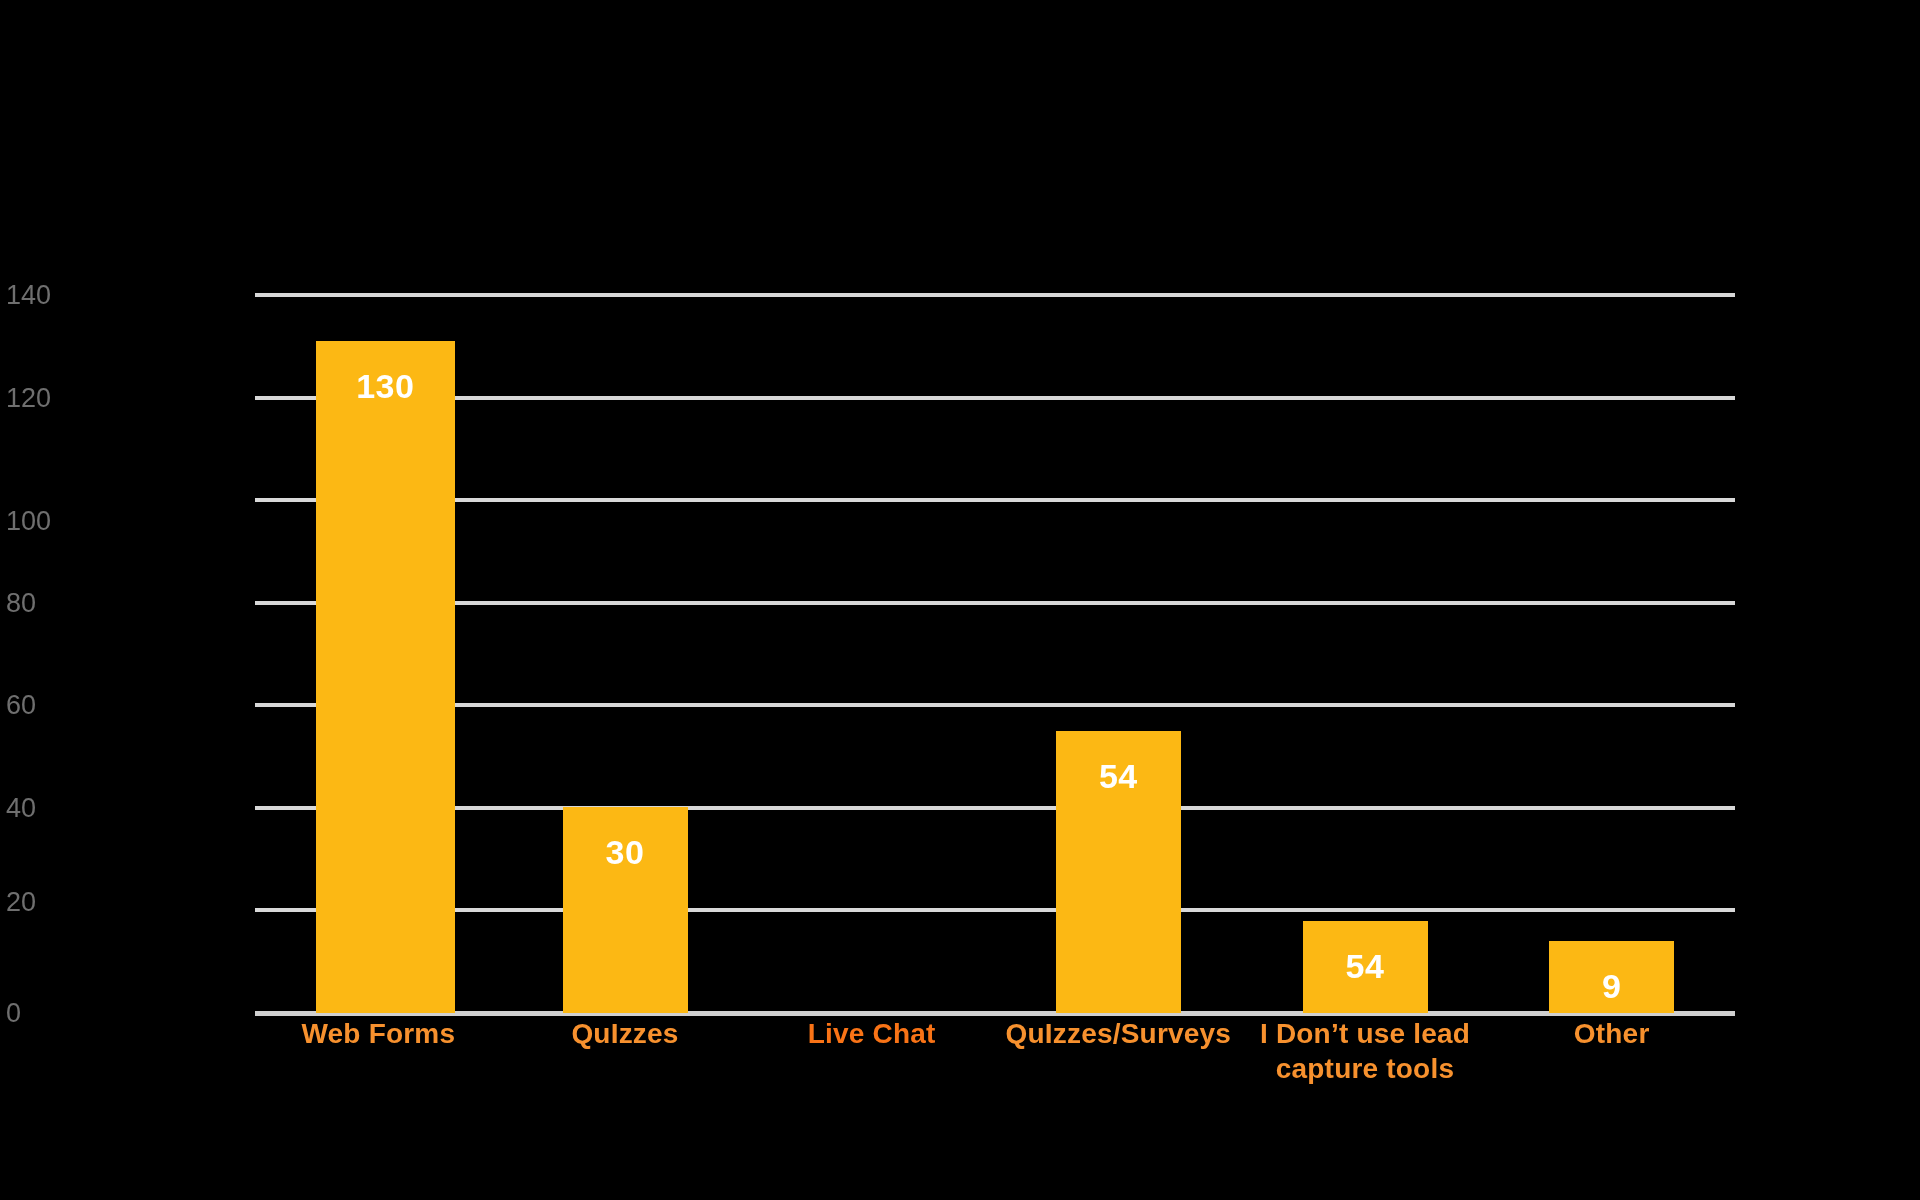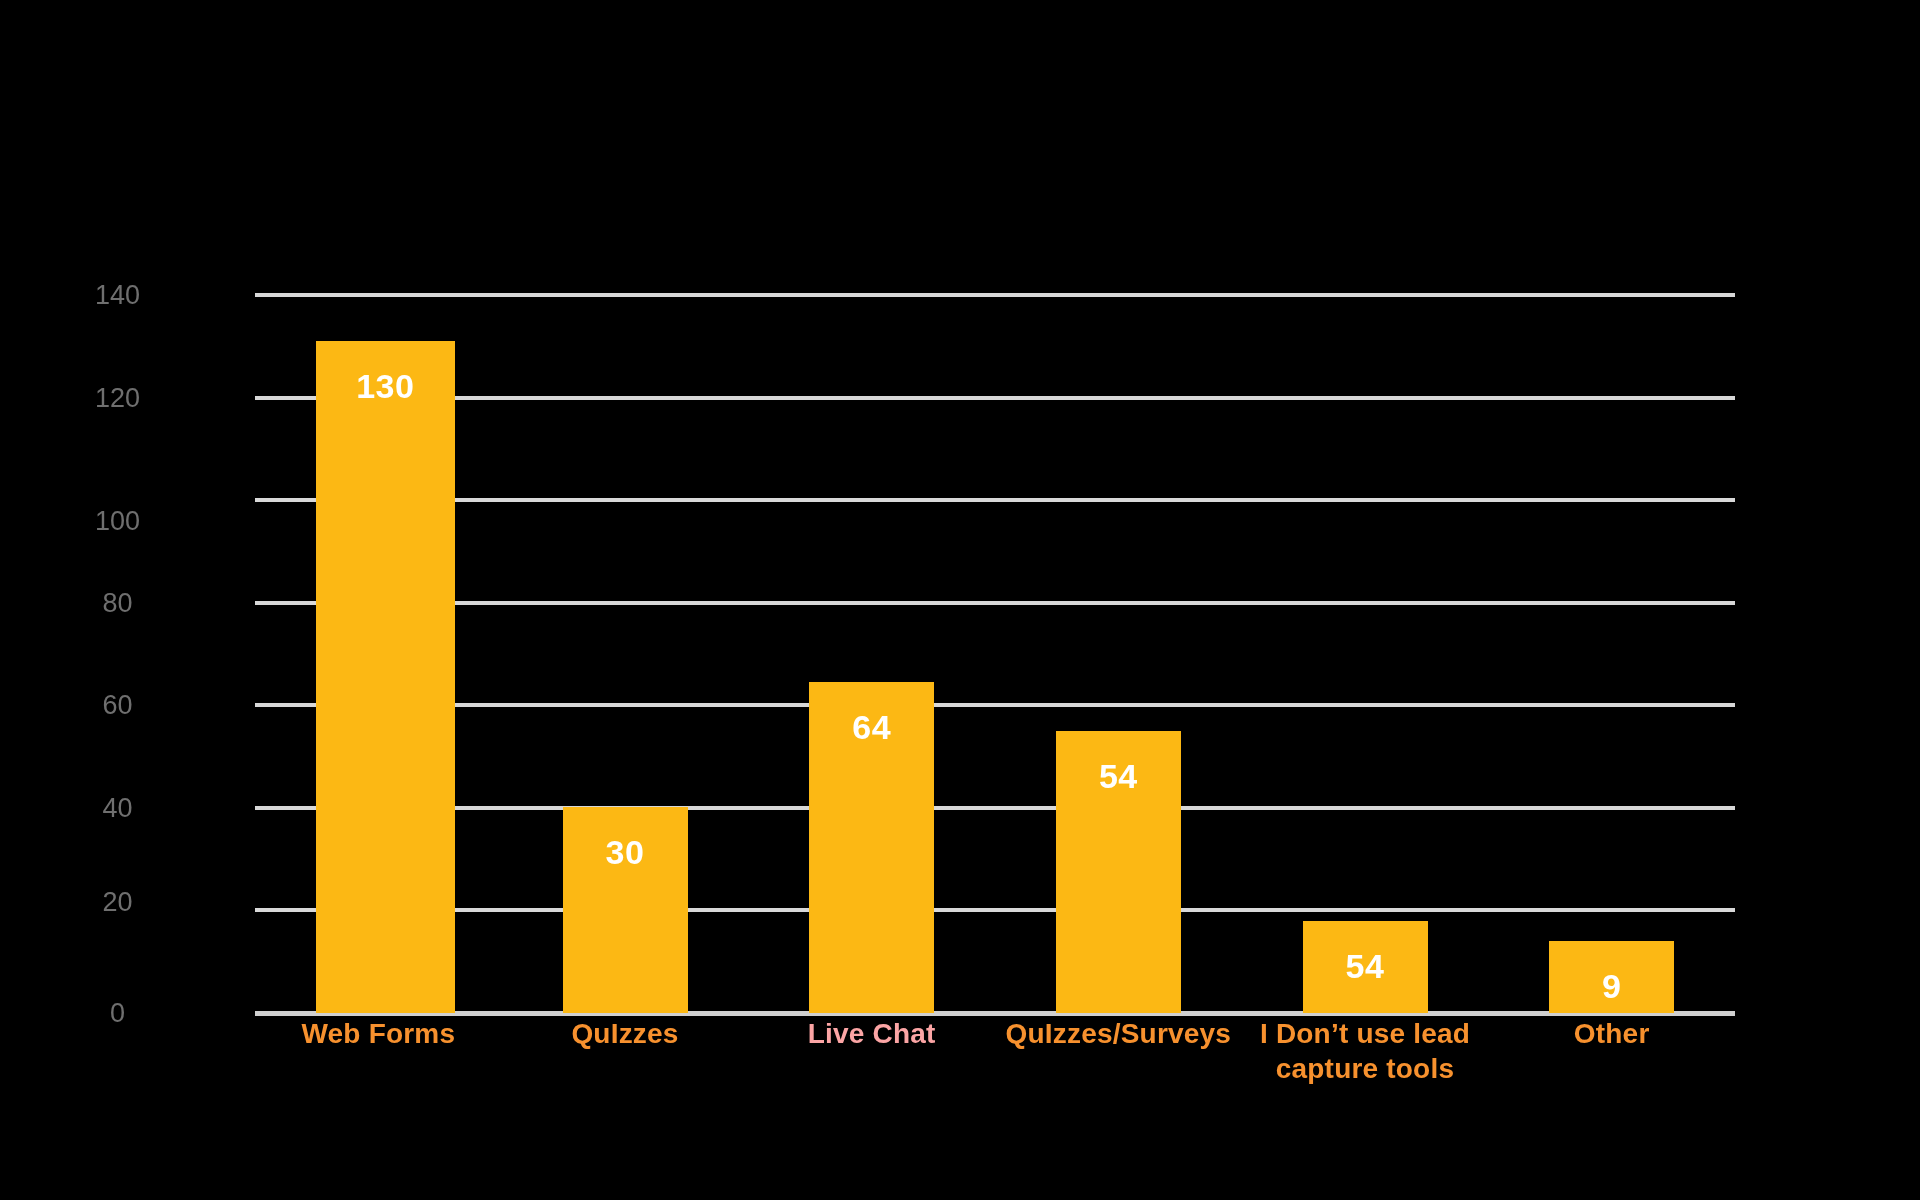--- a/index.html
+++ b/index.html
@@ -40,25 +40,26 @@
   }
   .gridline.baseline {
     background: #D0D0D0;
     height: 5px;
   }
 
   .ytick-wrap {
     position: absolute;
     left: 0;
     width: 235px;
-    text-align: center;
+    text-align: left;
     color: #6F6F6F;
     font-size: 27px;
     line-height: 1;
     transform: translateY(-50%);
+    padding-left: 6px;
   }
 
   .bars-layer {
     position: absolute;
     left: 255px;
     top: 295px;
     width: 1480px;
     height: 718px;
   }
 
@@ -126,36 +127,33 @@
       <div class="gridline" style="top: -2px;"></div>
     </div>
 
   <div class="bars-layer" id="bars">
       <div class="bar" style="left: 60.8333px; width: 125px; height: 671.843px; background: rgb(252, 184, 20); padding-left: 14px;">
         <div class="bar-value" style="color: rgb(255, 255, 255);">130</div>
       </div>
       <div class="bar" style="left: 307.5px; width: 125px; height: 206px; background: rgb(252, 184, 20); margin-top: 10px;">
         <div class="bar-value" style="color: rgb(255, 255, 255);">30</div>
       </div>
-      <div class="bar" style="left: 554.167px; width: 125px; height: 330.793px; background: rgb(252, 184, 20);">
-        <div class="bar-value" style="color: rgb(255, 255, 255);">64</div>
-      </div>
       <div class="bar" style="left: 800.833px; width: 125px; height: 282.071px; background: rgb(252, 184, 20);">
         <div class="bar-value" style="color: rgb(255, 255, 255);">54</div>
       </div>
       <div class="bar" style="left: 1047.5px; width: 125px; height: 92.3143px; background: rgb(252, 184, 20);">
         <div class="bar-value" style="color: rgb(255, 255, 255);">54</div>
       </div>
       <div class="bar" style="left: 1294.17px; width: 125px; height: 71.8px; background: rgb(252, 184, 20);">
         <div class="bar-value" style="color: rgb(255, 255, 255);">9</div>
       </div>
     </div>
 
   <div class="cat-labels" id="cat-labels">
       <div class="cat-label" style="color: rgb(247, 145, 46); left: 0px; width: 246.667px;">Web Forms</div>
       <div class="cat-label" style="color: rgb(247, 145, 46); left: 246.667px; width: 246.667px;">QuIzzes</div>
-      <div class="cat-label" style="color: #fca5a5; left: 493.333px; width: 246.667px;">Live Chat</div>
+      <div class="cat-label" style="color: #f97316; left: 493.333px; width: 246.667px;">Live Chat</div>
       <div class="cat-label" style="color: rgb(247, 145, 46); left: 740px; width: 246.667px;">QuIzzes/Surveys</div>
       <div class="cat-label" style="color: rgb(247, 145, 46); left: 986.667px; width: 246.667px;">I Don’t use lead capture tools</div>
       <div class="cat-label" style="color: rgb(247, 145, 46); left: 1233.33px; width: 246.667px;">Other</div>
     </div>
 
 </div>
 
 </body></html>

